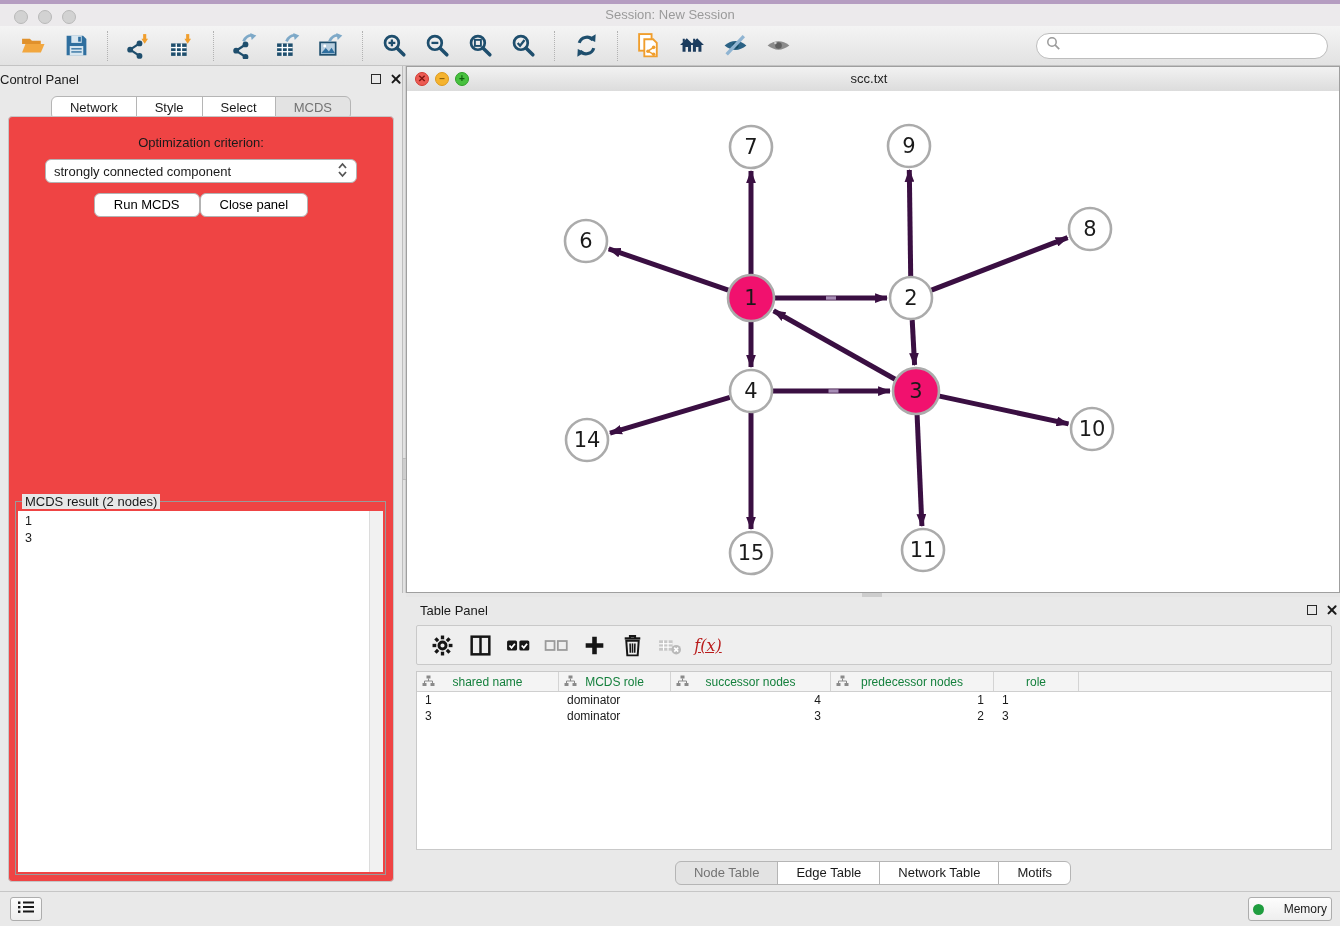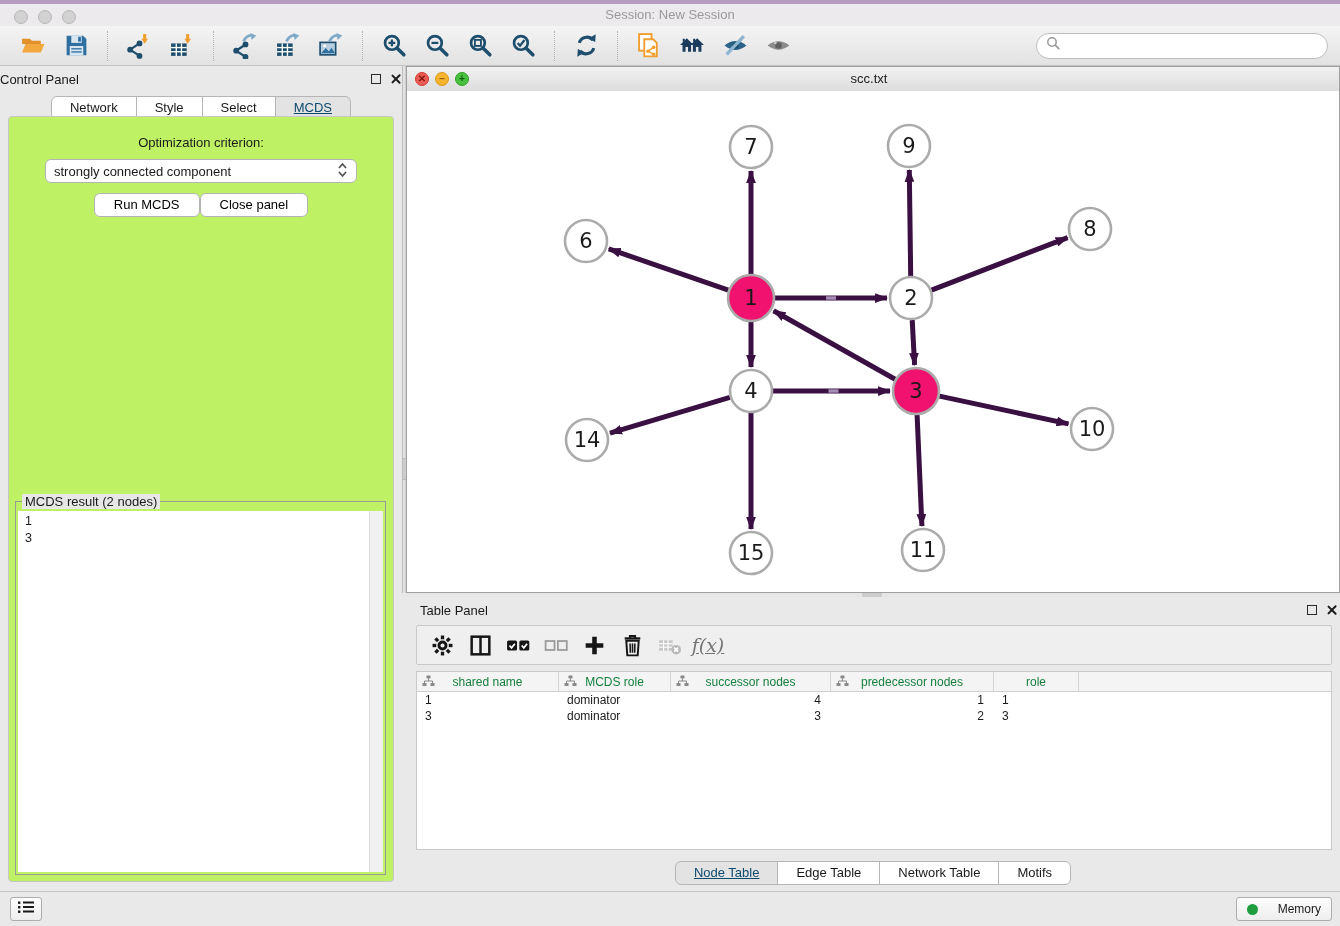--- a/index.html
+++ b/index.html
@@ -29,22 +29,22 @@
   .ph-icons{margin-left:auto;display:flex;align-items:center;gap:9px;}
   .float-ic{width:10px;height:10px;border:1.6px solid #2a2a2a;box-sizing:border-box;}
   .close-ic{width:12px;height:12px;position:relative;}
   .close-ic:before,.close-ic:after{content:"";position:absolute;left:5px;top:0;width:2.4px;height:12px;background:#1a1a1a;border-radius:1px;}
   .close-ic:before{transform:rotate(45deg);} .close-ic:after{transform:rotate(-45deg);}
   .cp-tabs{position:absolute;left:0;right:0;top:30px;display:flex;justify-content:center;}
   .tabbtn{padding:3px 18px 4px;background:#fff;border:1px solid #b5b5b5;font-size:13px;
           margin-left:-1px;cursor:default;white-space:nowrap;}
   .tabbtn:first-child{border-radius:6px 0 0 6px;margin-left:0;}
   .tabbtn:last-child{border-radius:0 6px 6px 0;}
-  .tabbtn.active{background:#e3e3e3;color:#0c4a6e;text-decoration:underline;}
-  .cp-content{position:absolute;left:8px;right:8px;top:50px;height:764px;background:#bef264;
+  .tabbtn.active{background:#e3e3e3;color:#737373;}
+  .cp-content{position:absolute;left:8px;right:8px;top:50px;height:764px;background:#ef4444;
           border:1px solid #c6c6c6;border-radius:4px;}
   .opt-label{position:absolute;top:18px;left:0;right:0;text-align:center;font-size:13px;}
   .dropdown{position:absolute;top:42px;left:36px;right:36px;height:24px;background:#fff;
           border:1px solid #b3b3b3;border-radius:6px;display:flex;align-items:center;
           font-size:13px;padding:4px 8px;box-sizing:border-box;}
   .dd-step{margin-left:auto;}
   .btn-row{position:absolute;top:76px;left:0;right:0;display:flex;justify-content:center;gap:0;}
   .pushbtn{background:#fff;border:1px solid #b3b3b3;border-radius:6px;font-size:13px;
           padding:3px 19px 4px;font-family:"Liberation Sans",sans-serif;}
   .result-group{position:absolute;left:6px;right:7px;top:384px;height:372px;border:1px solid #9a9a9a;}
@@ -69,38 +69,38 @@
           display:flex;align-items:center;justify-content:center;font-size:10px;font-weight:bold;line-height:1;}
   .tl-red{left:8px;background:#ec5b53;border:1px solid #d23b33;color:#7d1410;}
   .tl-yel{left:28px;background:#f5b32e;border:1px solid #dd9a1c;color:#8a5d08;}
   .tl-grn{left:48px;background:#48c13f;border:1px solid #2fa028;color:#0d5c0d;}
   .nw-canvas{position:absolute;left:0;right:0;top:24px;bottom:0;background:#fff;}
   
   .tpanel{position:absolute;left:406px;top:597px;width:934px;height:295px;}
   .tp-toolbar{position:absolute;left:10px;right:8px;top:28px;height:40px;background:#efefef;
           border:1px solid #c9c9c9;border-radius:2px;display:flex;align-items:center;padding:0 6px;box-sizing:border-box;}
   .ttbtn{width:38px;height:34px;display:flex;align-items:center;justify-content:center;}
-  .fx-txt{font-family:"DejaVu Serif",serif;font-style:italic;font-size:19px;color:#737373;text-decoration:underline;}
+  .fx-txt{font-family:"DejaVu Serif",serif;font-style:italic;font-size:16px;color:#b91c1c;text-decoration:underline;}
   .tp-table{position:absolute;left:10px;right:8px;top:74px;height:177px;background:#fff;
           border:1px solid #c9c9c9;overflow:hidden;}
   .t-headrow{display:flex;height:19px;background:#f4f4f4;border-bottom:1px solid #cfcfcf;}
   .th{display:flex;align-items:center;justify-content:center;gap:5px;font-size:12px;color:#15803d;
           border-right:1px solid #d4d4d4;box-sizing:border-box;position:relative;}
   .th .th-ic{position:absolute;left:5px;top:3px;}
   .t-row{display:flex;height:16px;font-size:12px;}
   .td{box-sizing:border-box;padding:1px 10px 0 8px;white-space:nowrap;overflow:hidden;}
   .tp-tabs{position:absolute;left:0;right:0;top:264px;display:flex;justify-content:center;}
   
   .statusbar{position:absolute;left:0;bottom:0;right:0;height:34px;background:#e9e9e9;
           border-top:1px solid #c6c6c6;}
   .sb-btn{position:absolute;left:10px;top:5px;width:32px;height:24px;background:linear-gradient(#fdfdfd,#eee);
           border:1px solid #adadad;border-radius:3px;display:flex;align-items:center;justify-content:center;box-sizing:border-box;}
   .mem-btn{position:absolute;right:8px;top:5px;height:24px;background:linear-gradient(#fdfdfd,#eee);
           border:1px solid #adadad;border-radius:3px;display:flex;align-items:center;gap:20px;
-          padding:0 10px;font-size:12px;box-sizing:border-box;}
+          padding:0 4px;font-size:12px;box-sizing:border-box;}
   .mem-dot{width:11px;height:11px;border-radius:50%;background:#1f9d3f;}
 </style>
 </head>
 <body>
 
 <div id="app">
   <div class="purple-strip"></div>
   <div class="titlebar">
     <div class="tl-gray" style="left:14px"></div>
     <div class="tl-gray" style="left:38px"></div>

